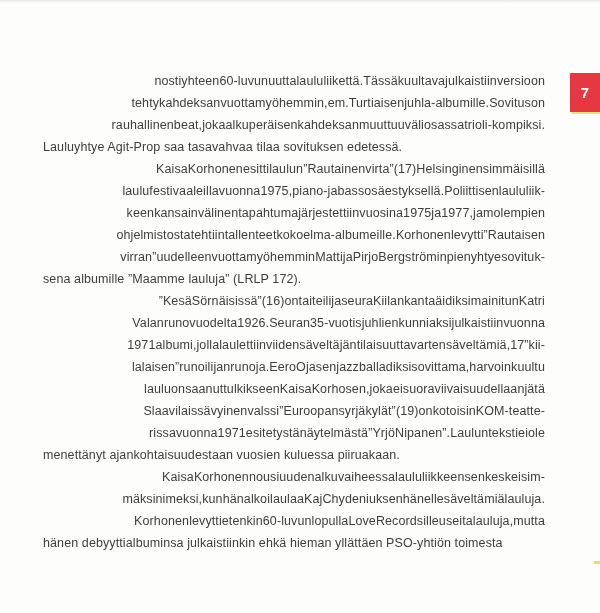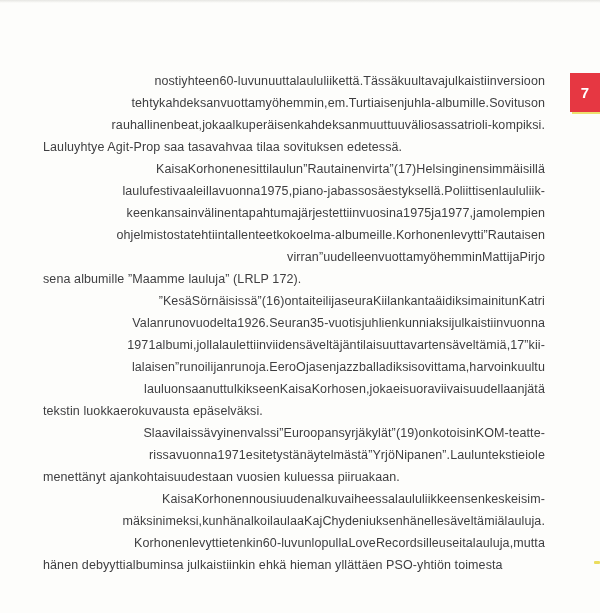--- a/index.html
+++ b/index.html
@@ -97,30 +97,29 @@
         <div class="line just"><span>nosti</span><span>yhteen</span><span>60-luvun</span><span>uutta</span><span>laululiikettä.</span><span>Tässä</span><span>kuultava</span><span>julkaistiin</span><span>versio</span><span>on</span></div>
         <div class="line just"><span>tehty</span><span>kahdeksan</span><span>vuotta</span><span>myöhemmin,</span><span>em.</span><span>Turtiaisen</span><span>juhla-albumille.</span><span>Sovitus</span><span>on</span></div>
         <div class="line just"><span>rauhallinen</span><span>beat,</span><span>joka</span><span>alkuperäisen</span><span>kahdeksan</span><span>muuttuu</span><span>väliosassa</span><span>trioli-kompiksi.</span></div>
         <div class="line">Lauluyhtye Agit-Prop saa tasavahvaa tilaa sovituksen edetessä.</div>
       </div>
       <div class="para">
         <div class="line just ind"><span>Kaisa</span><span>Korhonen</span><span>esitti</span><span>laulun</span><span>”Rautainen</span><span>virta”</span><span>(17)</span><span>Helsingin</span><span>ensimmäisillä</span></div>
         <div class="line just"><span>laulufestivaaleilla</span><span>vuonna</span><span>1975,</span><span>piano-</span><span>ja</span><span>bassosäestyksellä.</span><span>Poliittisen</span><span>laululiik-</span></div>
         <div class="line just"><span>keen</span><span>kansainvälinen</span><span>tapahtuma</span><span>järjestettiin</span><span>vuosina</span><span>1975</span><span>ja</span><span>1977,</span><span>ja</span><span>molempien</span></div>
         <div class="line just"><span>ohjelmistosta</span><span>tehtiin</span><span>tallenteet</span><span>kokoelma-albumeille.</span><span>Korhonen</span><span>levytti</span><span>”Rautaisen</span></div>
-        <div class="line just"><span>virran”</span><span>uudelleen</span><span>vuotta</span><span>myöhemmin</span><span>Matti</span><span>ja</span><span>Pirjo</span></div>
+        <div class="line just"><span>virran”</span><span>uudelleen</span><span>vuotta</span><span>myöhemmin</span><span>Matti</span><span>ja</span><span>Pirjo</span><span>Bergströmin</span><span>pienyhtyesovituk-</span></div>
         <div class="line">sena albumille ”Maamme lauluja” (LRLP 172).</div>
       </div>
       <div class="para">
         <div class="line just ind"><span>”Kesä</span><span>Sörnäisissä”</span><span>(16)</span><span>on</span><span>taiteilijaseura</span><span>Kiilan</span><span>kantaäidiksi</span><span>mainitun</span><span>Katri</span></div>
         <div class="line just"><span>Valan</span><span>runo</span><span>vuodelta</span><span>1926.</span><span>Seuran</span><span>35-vuotisjuhlien</span><span>kunniaksi</span><span>julkaistiin</span><span>vuonna</span></div>
         <div class="line just"><span>1971</span><span>albumi,</span><span>jolla</span><span>laulettiin</span><span>viiden</span><span>säveltäjän</span><span>tilaisuutta</span><span>varten</span><span>säveltämiä,</span><span>17</span><span>”kii-</span></div>
         <div class="line just"><span>lalaisen”</span><span>runoilijan</span><span>runoja.</span><span>Eero</span><span>Ojasen</span><span>jazzballadiksi</span><span>sovittama,</span><span>harvoin</span><span>kuultu</span></div>
         <div class="line just"><span>laulu</span><span>on</span><span>saanut</span><span>tulkikseen</span><span>Kaisa</span><span>Korhosen,</span><span>joka</span><span>ei</span><span>suoraviivaisuudellaan</span><span>jätä</span></div>
-        <div class="line">tekstin luokkaerokuvausta epäselväksi.</div>
       </div>
       <div class="para">
         <div class="line just ind"><span>Slaavilaissävyinen</span><span>valssi</span><span>”Euroopan</span><span>syrjäkylät”</span><span>(19)</span><span>on</span><span>kotoisin</span><span>KOM-teatte-</span></div>
         <div class="line just"><span>rissa</span><span>vuonna</span><span>1971</span><span>esitetystä</span><span>näytelmästä</span><span>”Yrjö</span><span>Nipanen”.</span><span>Laulun</span><span>teksti</span><span>ei</span><span>ole</span></div>
         <div class="line">menettänyt ajankohtaisuudestaan vuosien kuluessa piiruakaan.</div>
       </div>
       <div class="para">
         <div class="line just ind"><span>Kaisa</span><span>Korhonen</span><span>nousi</span><span>uuden</span><span>alkuvaiheessa</span><span>laululiikkeen</span><span>sen</span><span>keskeisim-</span></div>
         <div class="line just"><span>mäksi</span><span>nimeksi,</span><span>kun</span><span>hän</span><span>alkoi</span><span>laulaa</span><span>Kaj</span><span>Chydeniuksen</span><span>hänelle</span><span>säveltämiä</span><span>lauluja.</span></div>
         <div class="line just"><span>Korhonen</span><span>levytti</span><span>etenkin</span><span>60-luvun</span><span>lopulla</span><span>Love</span><span>Recordsille</span><span>useita</span><span>lauluja,</span><span>mutta</span></div>

